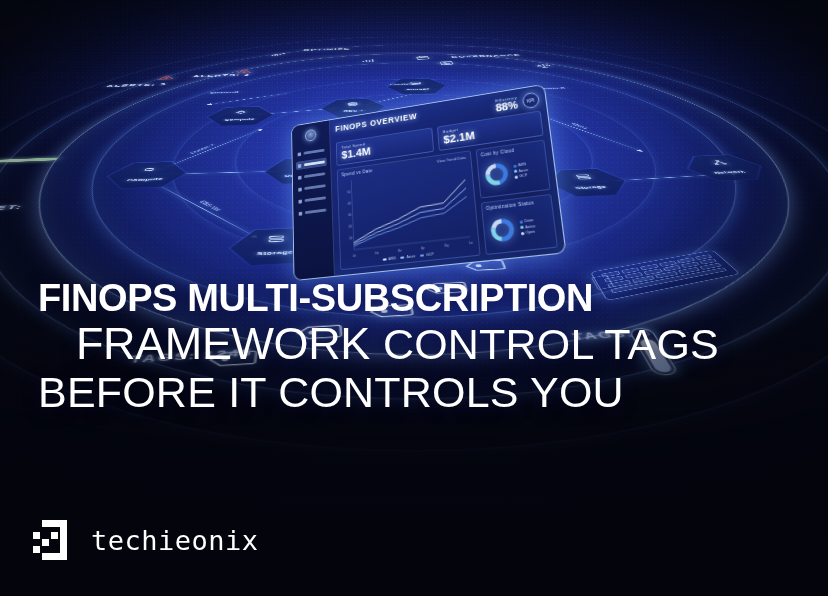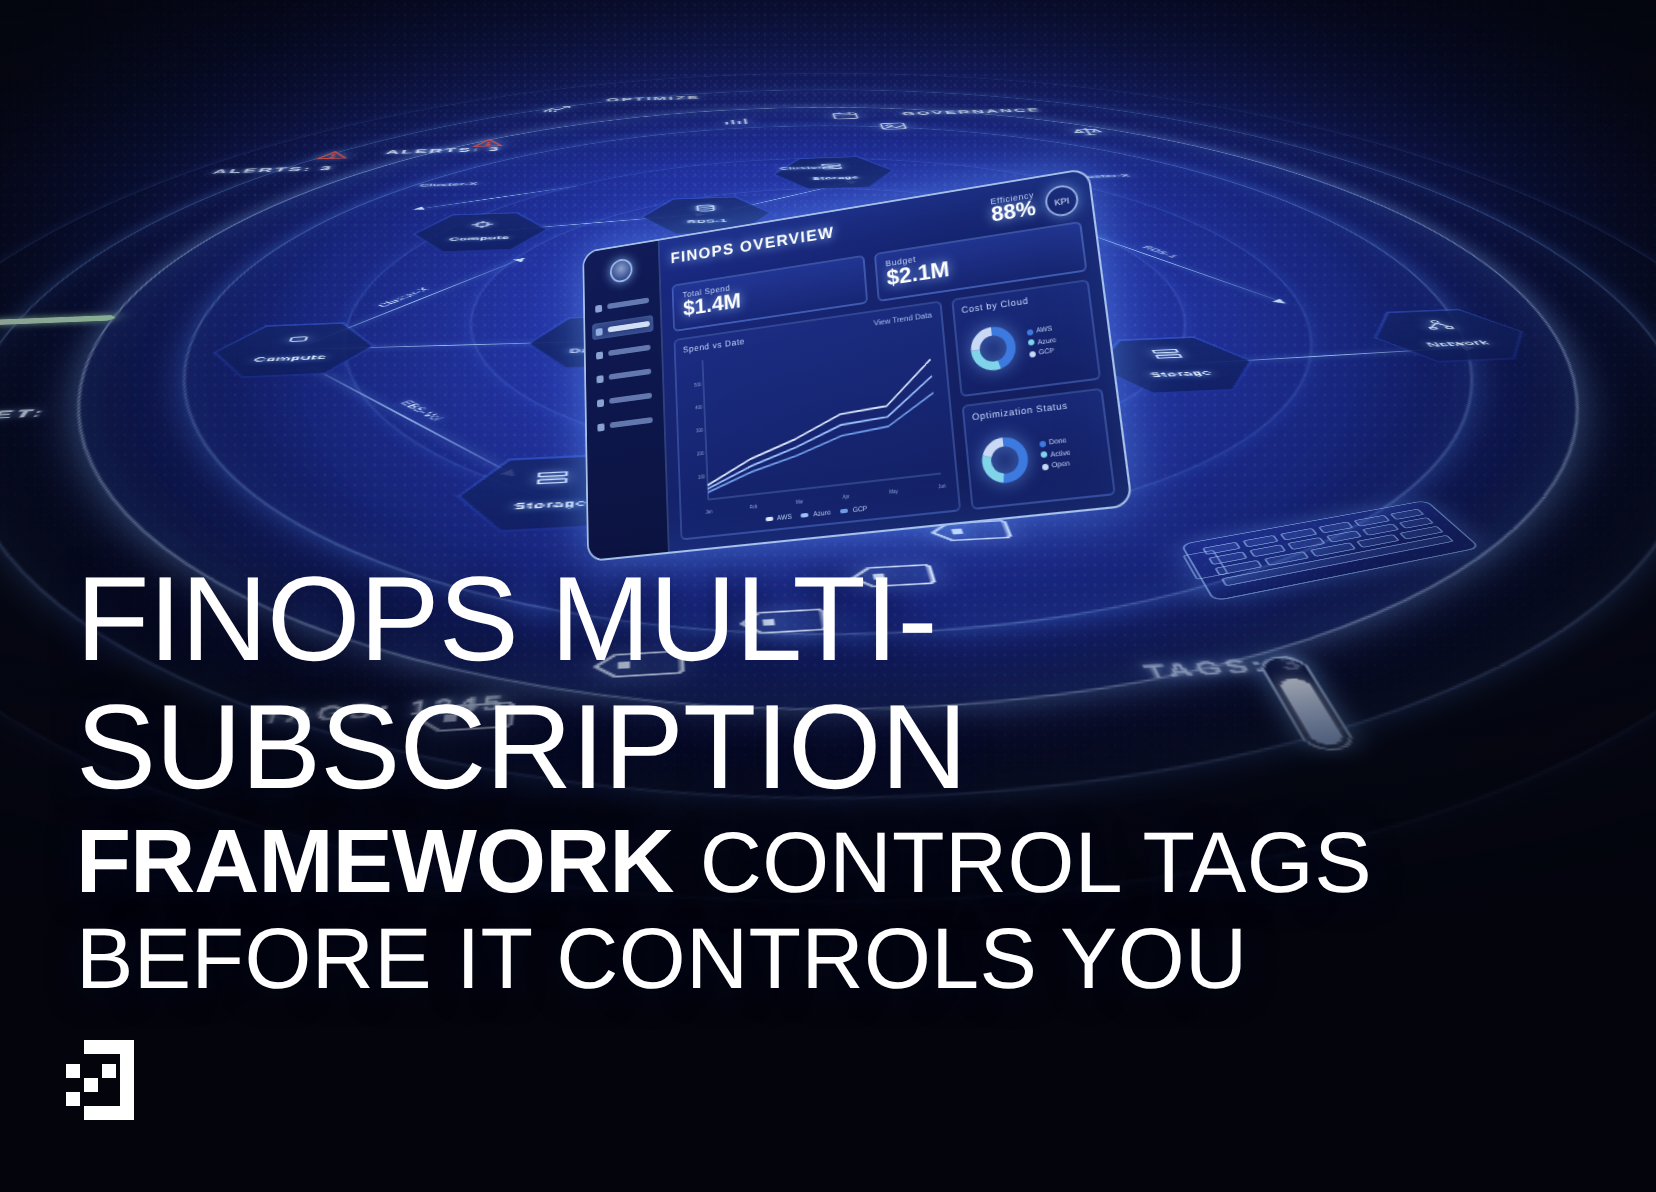--- a/index.html
+++ b/index.html
@@ -299,28 +299,28 @@
   #keyboard .kspace { height:8px; border-radius:2px; border:1px solid rgba(170,205,255,.5); background: rgba(120,170,255,.12); }
   #keyboard .kcap { position:absolute; left:-3px; top:11px; width:16px;height:26px; border:1px solid rgba(170,205,255,.45); border-radius:2px; }
 
   
   #headline {
     position:absolute; left:38px; top:278px; width:760px;
     z-index: 20;
   }
   .h-line { line-height: 1.06; margin-bottom: 2px; }
   .h1 {
-    font-size: 60px; font-weight: 400; color:#ffffff;
+    font-size: 38px; font-weight: 700; color:#ffffff;
     letter-spacing: -0.4px;
     font-stretch: condensed;
     text-shadow: 0 2px 16px rgba(5,10,40,.75);
     display:block;
   }
   .h-line.l2 { display:flex; align-items:baseline; gap:13px; }
-  .h2-bold { font-size:45px; font-weight:700; color:#fff; letter-spacing:-0.4px; text-shadow:0 2px 16px rgba(5,10,40,.75); }
+  .h2-bold { font-size:45px; font-weight:400; color:#fff; letter-spacing:-0.4px; text-shadow:0 2px 16px rgba(5,10,40,.75);margin-left:38px; }
   .h2-light { font-size:43px; font-weight:300; color:#fff; letter-spacing:0.2px; text-shadow:0 2px 16px rgba(5,10,40,.75); }
   .h3-light { font-size:43px; font-weight:300; color:#fff; letter-spacing:0.2px; text-shadow:0 2px 16px rgba(5,10,40,.75); display:block; }
 
   
   #logo {
     position:absolute; left:33px; bottom:36px;
     display:flex; align-items:center; gap:14px;
     z-index:20;
   }
   #logo .mark { width:44px; height:40px; }
@@ -792,15 +792,16 @@
         <rect x="0" y="12" width="7" height="7"></rect>
         <rect x="0" y="26" width="7" height="7"></rect>
         <rect x="9" y="19" width="7" height="7"></rect>
         <rect x="9" y="0" width="22" height="7"></rect>
         <rect x="18" y="12" width="7" height="7"></rect>
         <rect x="27" y="12" width="7" height="7"></rect>
         <rect x="27" y="0" width="7" height="33"></rect>
         <rect x="9" y="33" width="25" height="7"></rect>
       </svg>
     </span>
+    <span class="word">techieonix</span>
   </div>
 
 </div>
 
 </body></html>

